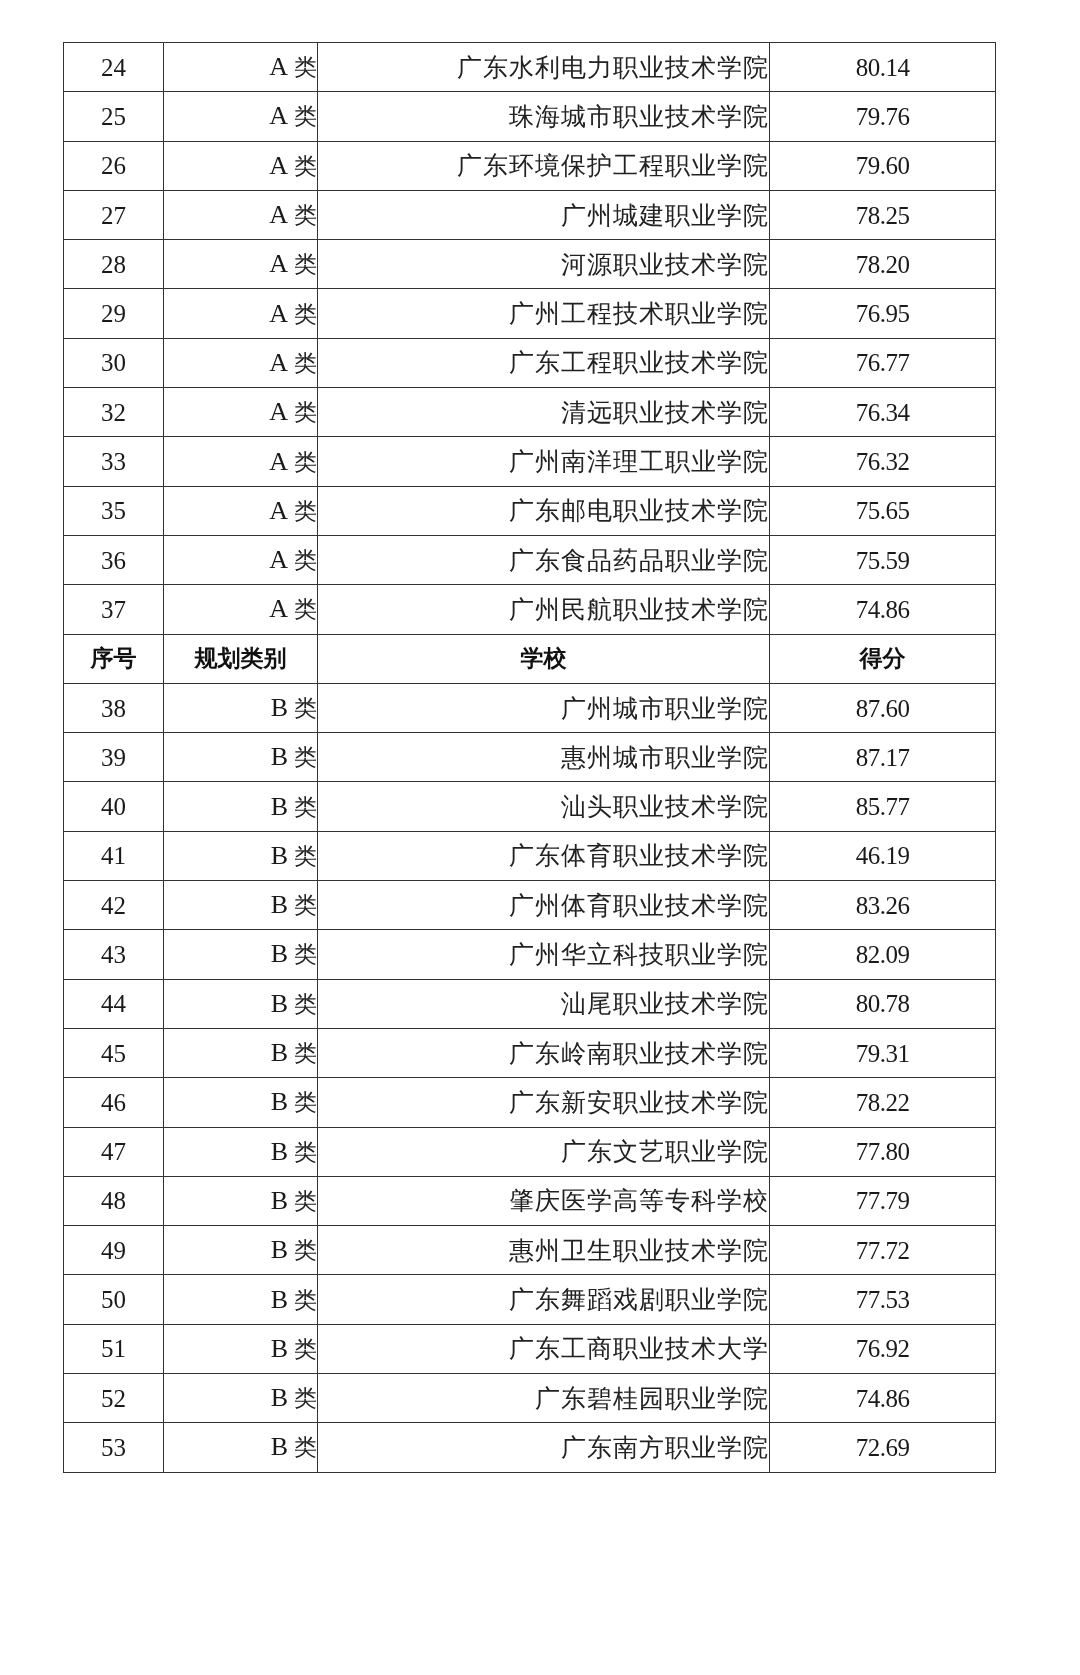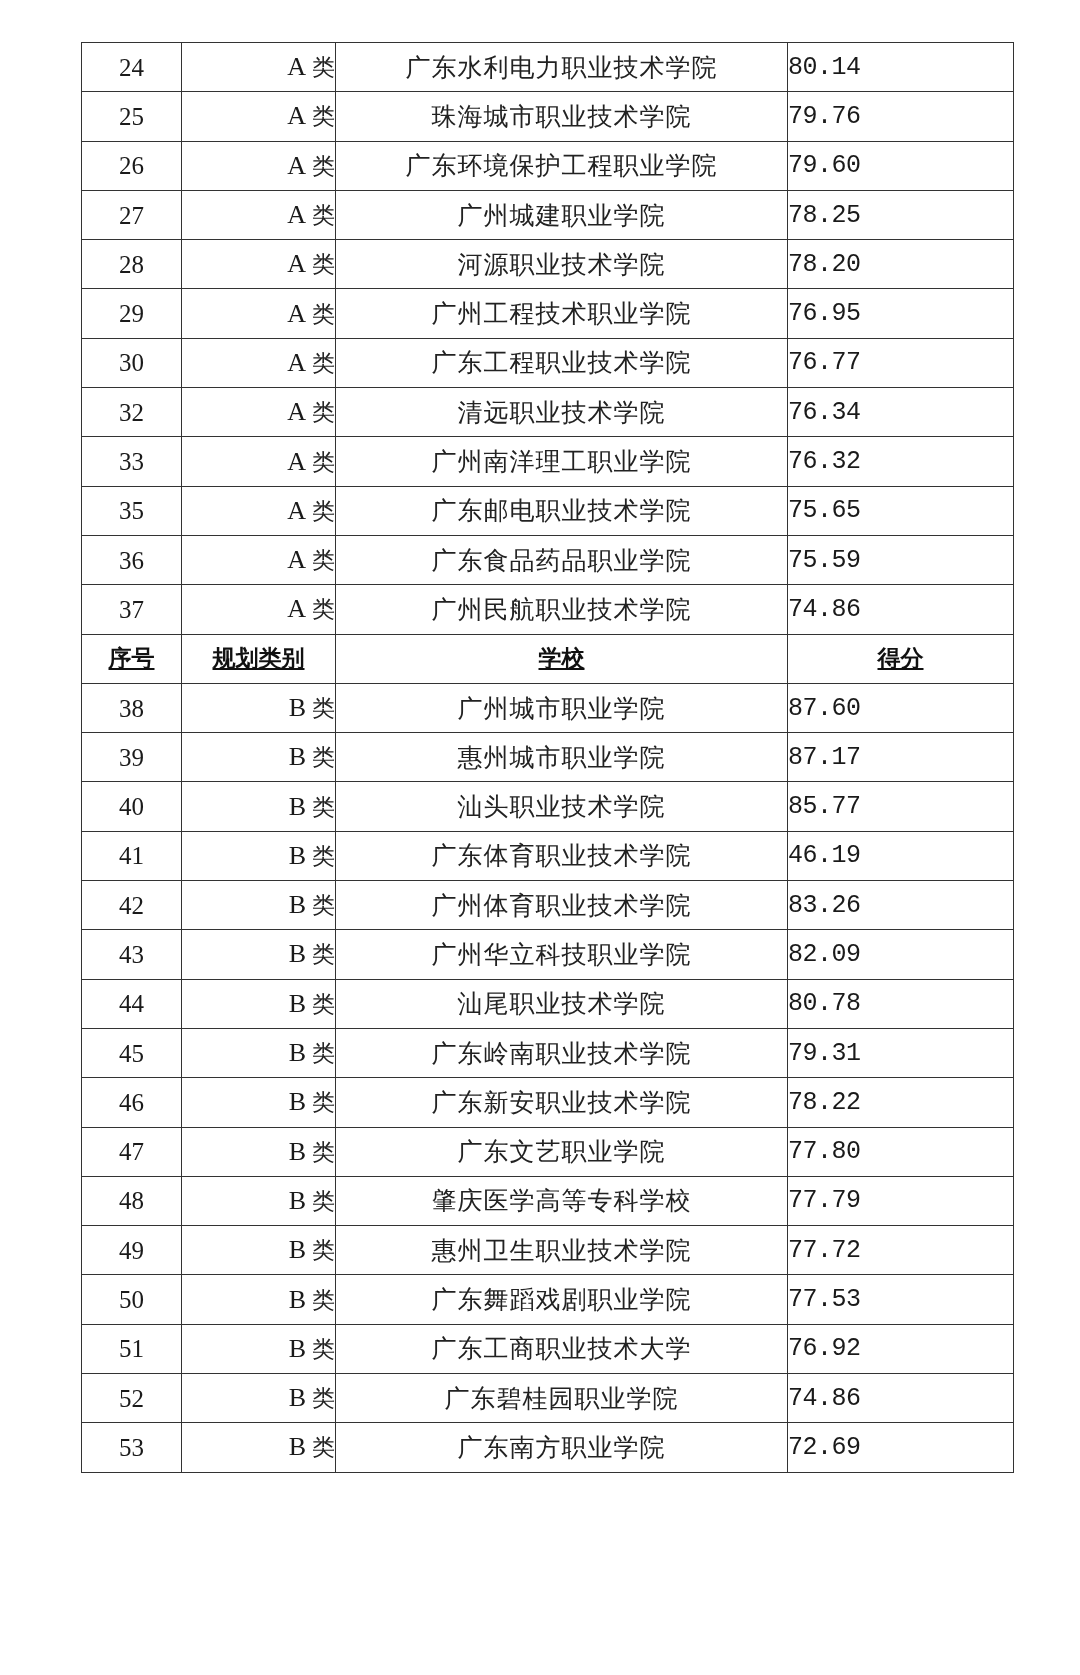--- a/index.html
+++ b/index.html
@@ -18,21 +18,20 @@
   .page {
     position: absolute;
     left: 63px;
     top: 42px;
     width: 932px;
   }
   table.ranking {
     border-collapse: collapse;
     width: 932px;
     table-layout: fixed;
-    margin-left: 18px;
   }
   table.ranking td {
     border: 1.6px solid #333333;
     height: 48.3px;
     padding: 0;
     font-size: 25px;
     line-height: 1;
     vertical-align: middle;
   }
   col.c-no { width: 100px; }
@@ -52,42 +51,41 @@
     font-family: "Liberation Serif", "DejaVu Serif", serif;
     font-size: 26px;
   }
   td.cat .suffix {
     font-family: "DejaVu Sans", sans-serif;
     font-size: 23px;
     margin-left: 6px;
     color: #222;
   }
   td.school {
-    text-align: center;
+    text-align: right;
     padding-left: 13px;
     font-family: Liberation Sans, sans-serif;
     font-size: 23px;
     letter-spacing: 1px;
     color: #222;
     white-space: nowrap;
   }
   td.score {
-    text-align: left;
+    text-align: center;
     padding-right: 12px;
-    font-family: Liberation Mono, monospace;
+    font-family: Liberation Serif, serif;
     font-size: 25px;
     letter-spacing: -0.5px;
   }
   tr.header-row td {
     font-family: "DejaVu Sans", sans-serif;
     font-weight: bold;
     font-size: 23px;
     text-align: center;
     color: #111;
-    text-decoration: underline;
   }
 </style>
 </head>
 <body>
 
 <div class="page">
   <table class="ranking">
     <colgroup>
       <col class="c-no">
       <col class="c-cat">

